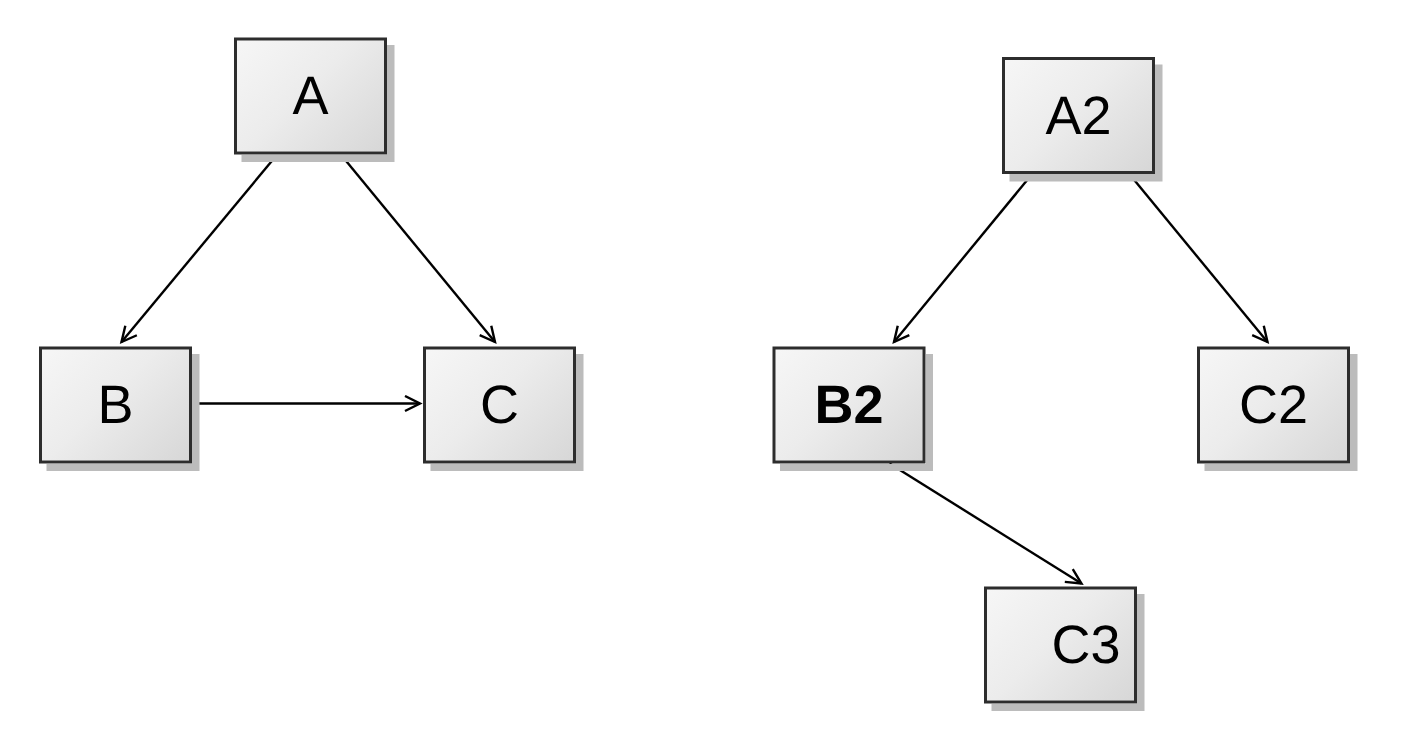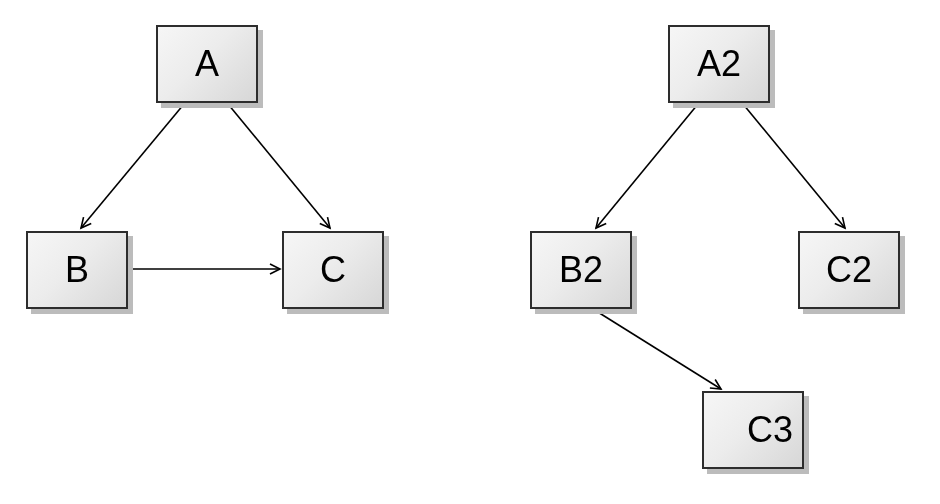--- a/index.html
+++ b/index.html
@@ -40,24 +40,24 @@
     font-size: 36px;
     color: #000000;
     line-height: 1;
     user-select: none;
   }
   
   .pos-A  { left: 156px; top: 25px; }
   .pos-B  { left: 26px;  top: 231px; }
   .pos-C  { left: 282px; top: 231px; }
   
-  .pos-A2 { left: 668px; top: 25px; }
-  .pos-B2 { left: 530px; top: 231px; }
+  .pos-A2 { left: 668px; top: 38px; }
+  .pos-B2 { left: 515px; top: 231px; font-weight: bold; }
   .pos-C2 { left: 798px; top: 231px; justify-content: center; }
-  .pos-C3 { left: 702px; top: 391px; padding-left: 34px; }
+  .pos-C3 { left: 656px; top: 391px; padding-left: 34px; }
 </style>
 </head>
 <body>
 
 <div class="canvas">
 
   <svg class="edges-svg" viewBox="0 0 940 504" xmlns="http://www.w3.org/2000/svg">
     <defs>
       <marker id="arrowhead" markerUnits="userSpaceOnUse" markerWidth="14" markerHeight="14" refX="11" refY="6" orient="auto">
         <path d="M1,1 L11,6 L1,11" fill="none" stroke="#000000" stroke-width="1.6"></path>

